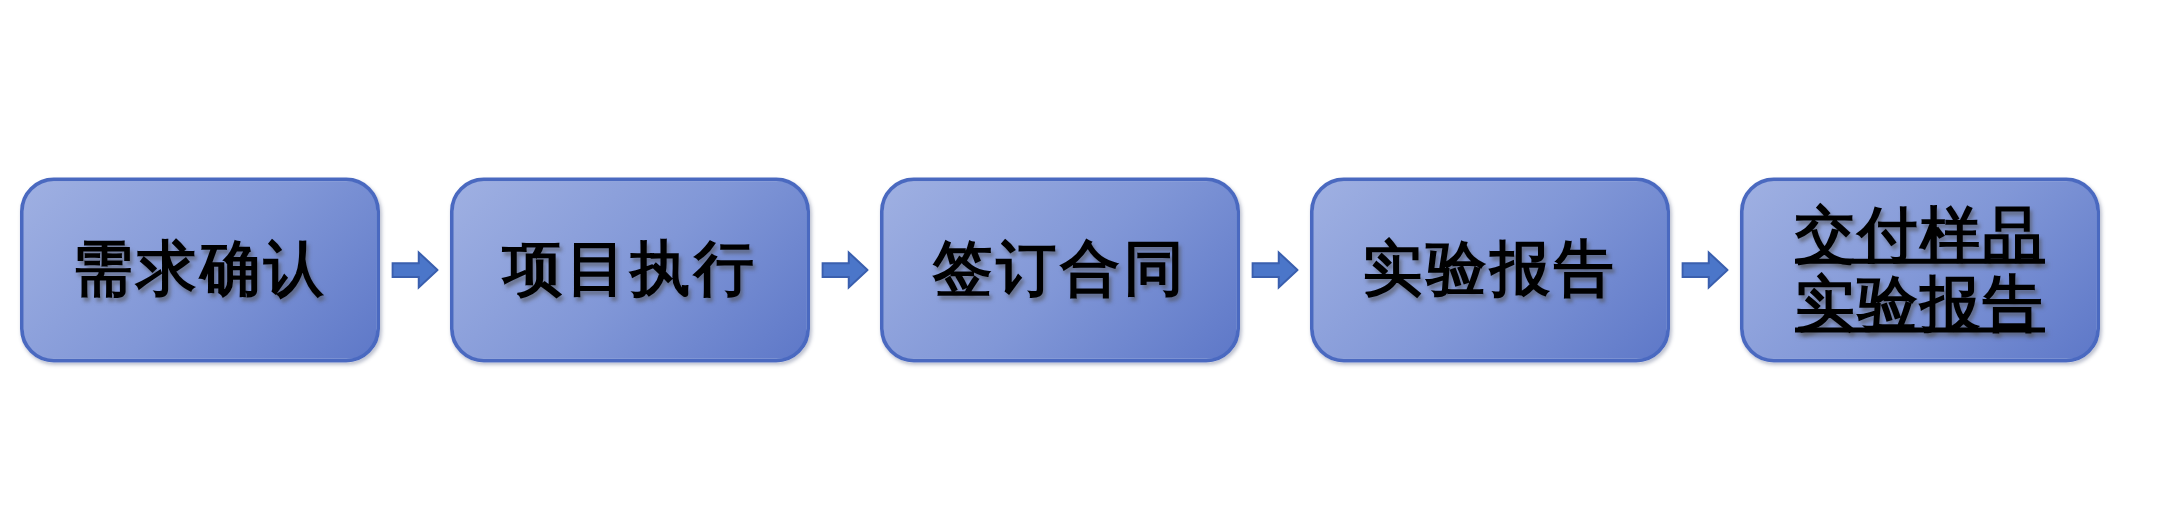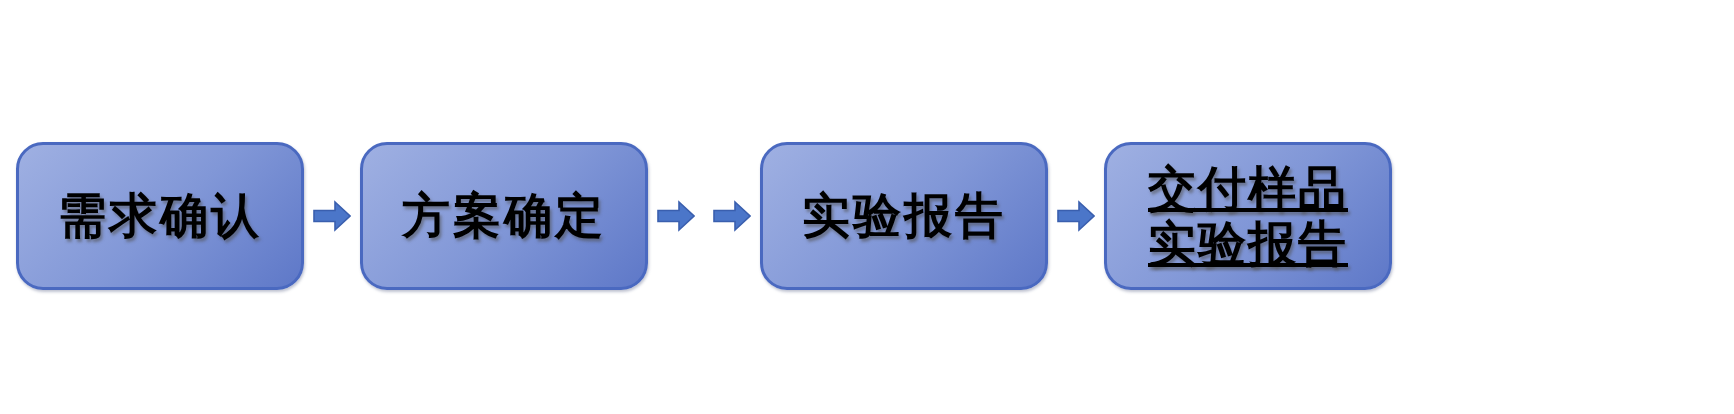--- a/index.html
+++ b/index.html
@@ -81,29 +81,32 @@
       <span class="step-label">需求确认</span>
     </div>
 
     <div class="arrow-gap">
       <svg class="arrow-icon" width="38" height="32" viewBox="0 0 38 32" aria-hidden="true">
         <polygon points="1,10.5 22,10.5 22,2 37,16 22,30 22,21.5 1,21.5" fill="#4B76C9" stroke="#3A5FAE" stroke-width="1.6" stroke-linejoin="miter"></polygon>
       </svg>
     </div>
 
     <div class="step-box">
-      <span class="step-label">方案确定</span>
+      <span class="step-label">项目执行</span>
     </div>
 
     <div class="arrow-gap">
       <svg class="arrow-icon" width="38" height="32" viewBox="0 0 38 32" aria-hidden="true">
         <polygon points="1,10.5 22,10.5 22,2 37,16 22,30 22,21.5 1,21.5" fill="#4B76C9" stroke="#3A5FAE" stroke-width="1.6" stroke-linejoin="miter"></polygon>
       </svg>
     </div>
 
+    <div class="step-box">
+      <span class="step-label">签订合同</span>
+    </div>
 
     <div class="arrow-gap">
       <svg class="arrow-icon" width="38" height="32" viewBox="0 0 38 32" aria-hidden="true">
         <polygon points="1,10.5 22,10.5 22,2 37,16 22,30 22,21.5 1,21.5" fill="#4B76C9" stroke="#3A5FAE" stroke-width="1.6" stroke-linejoin="miter"></polygon>
       </svg>
     </div>
 
     <div class="step-box">
       <span class="step-label">实验报告</span>
     </div>

